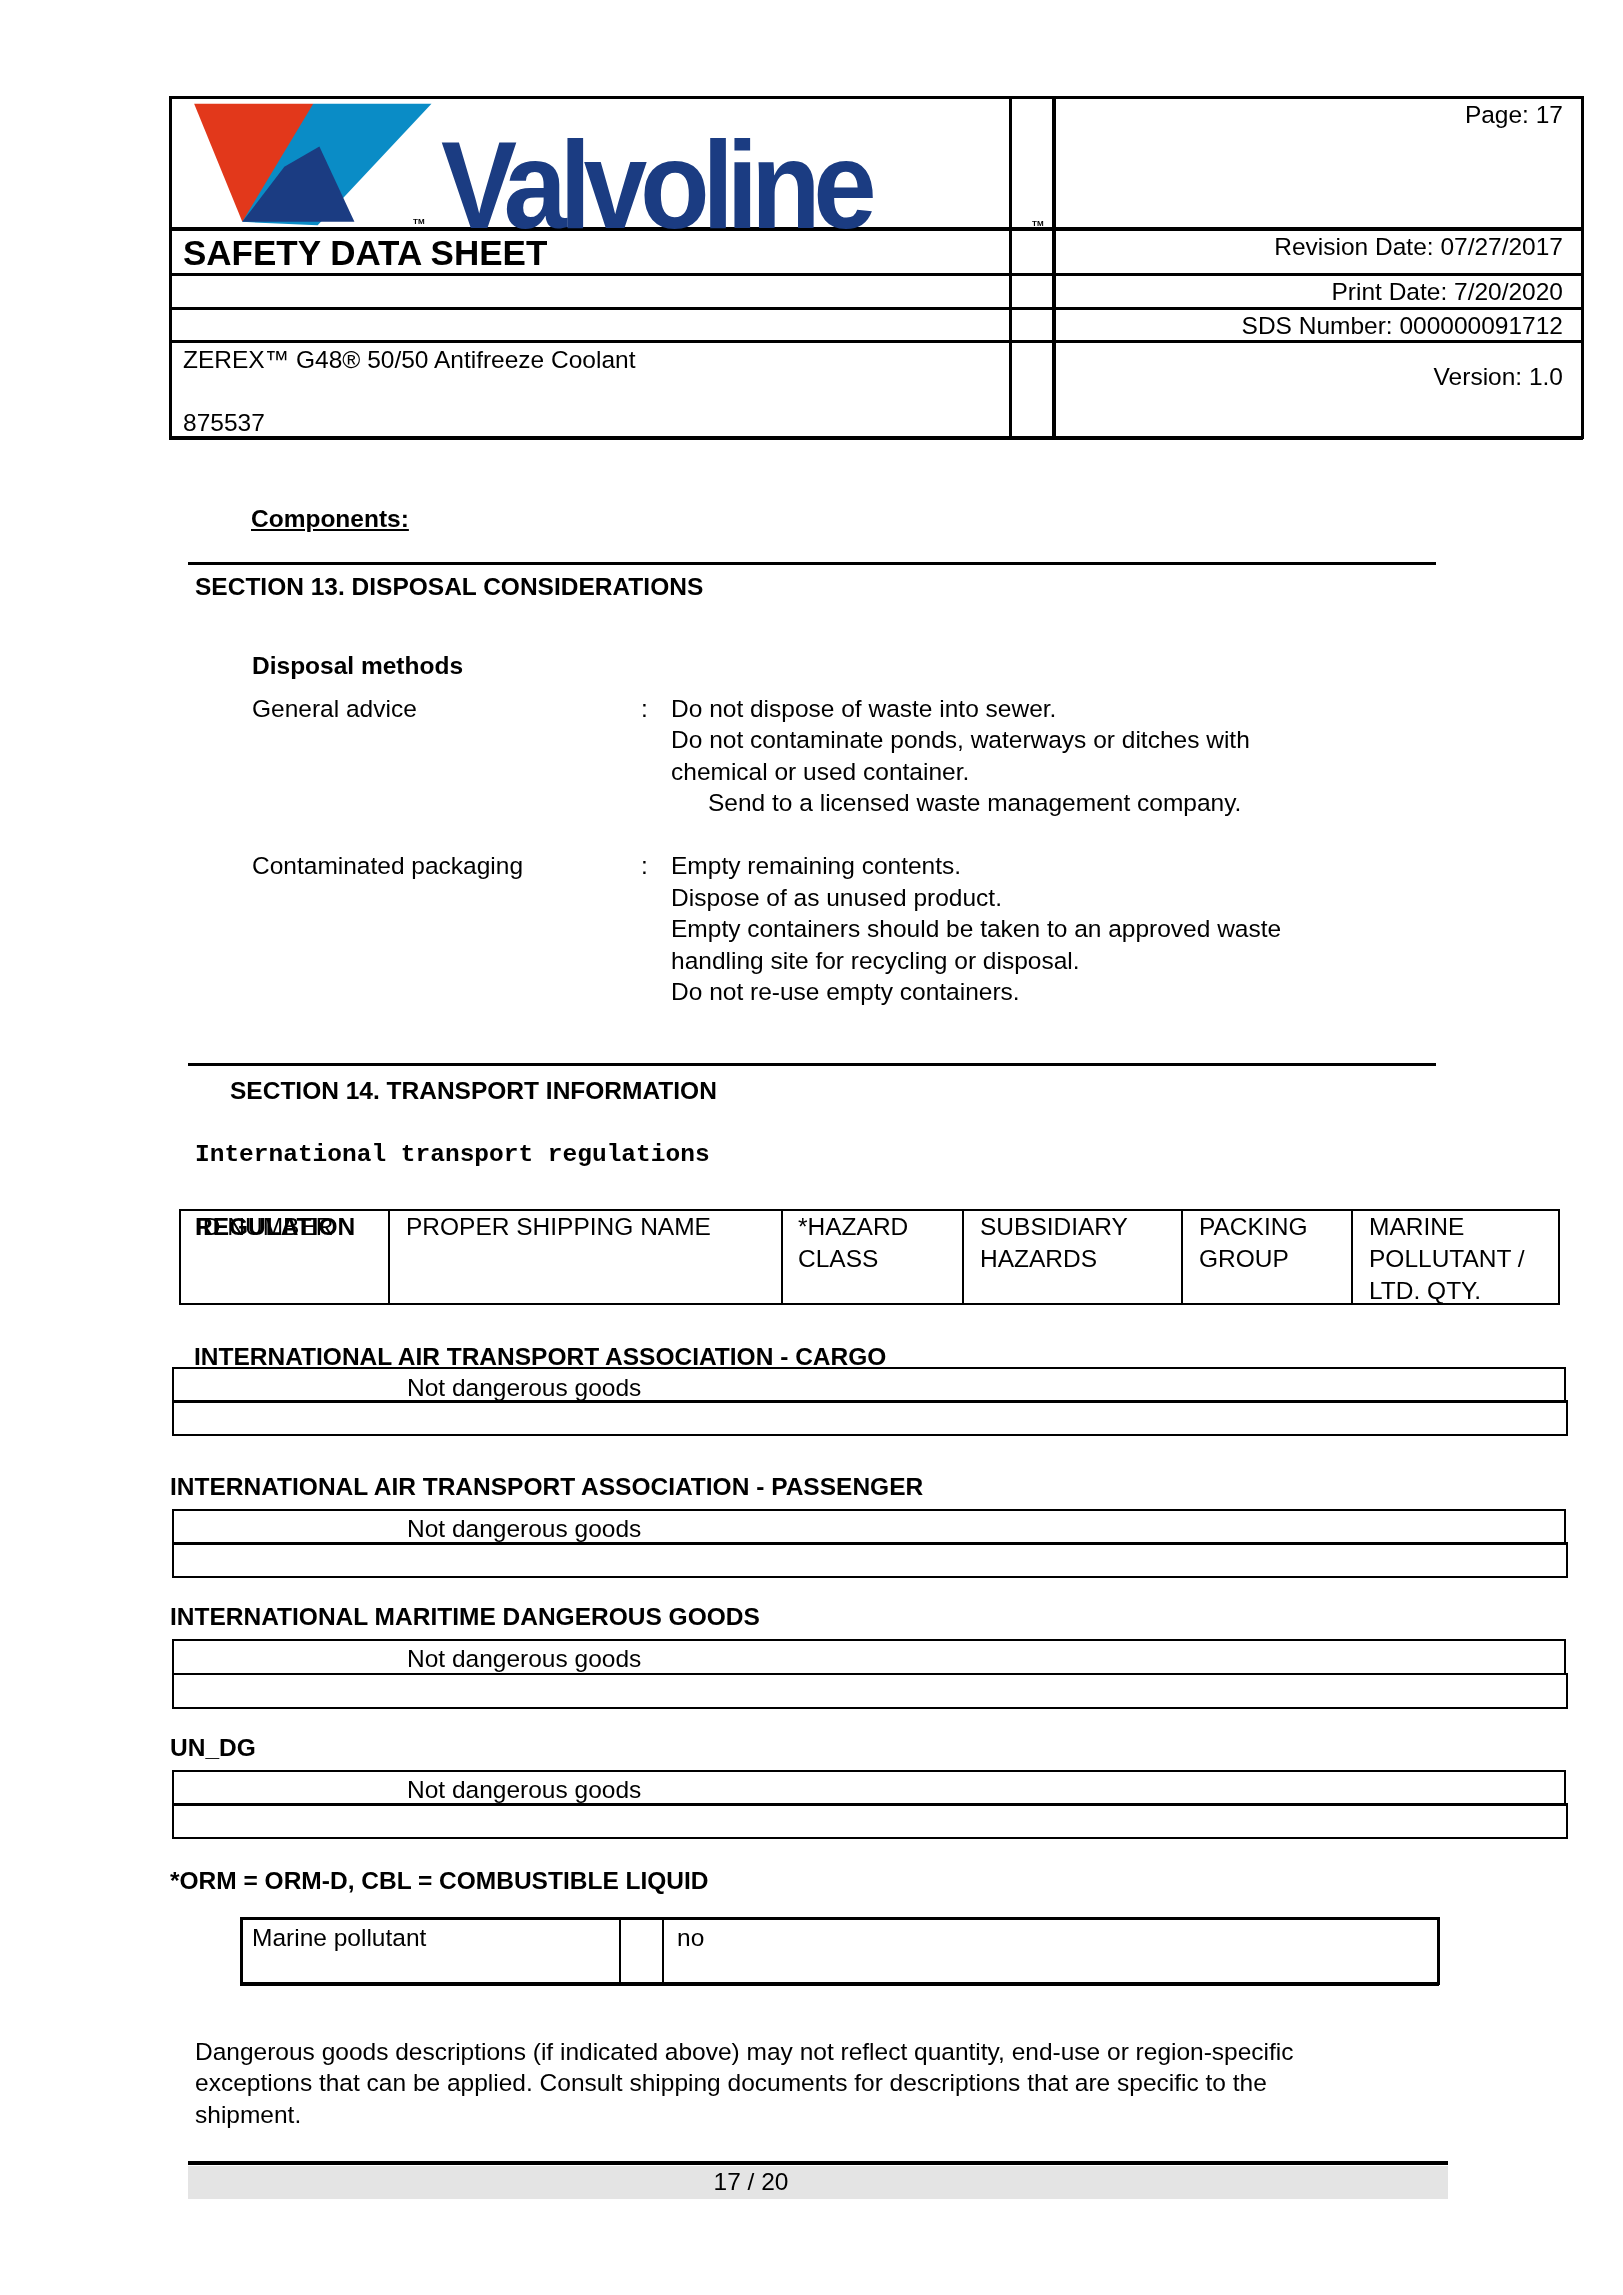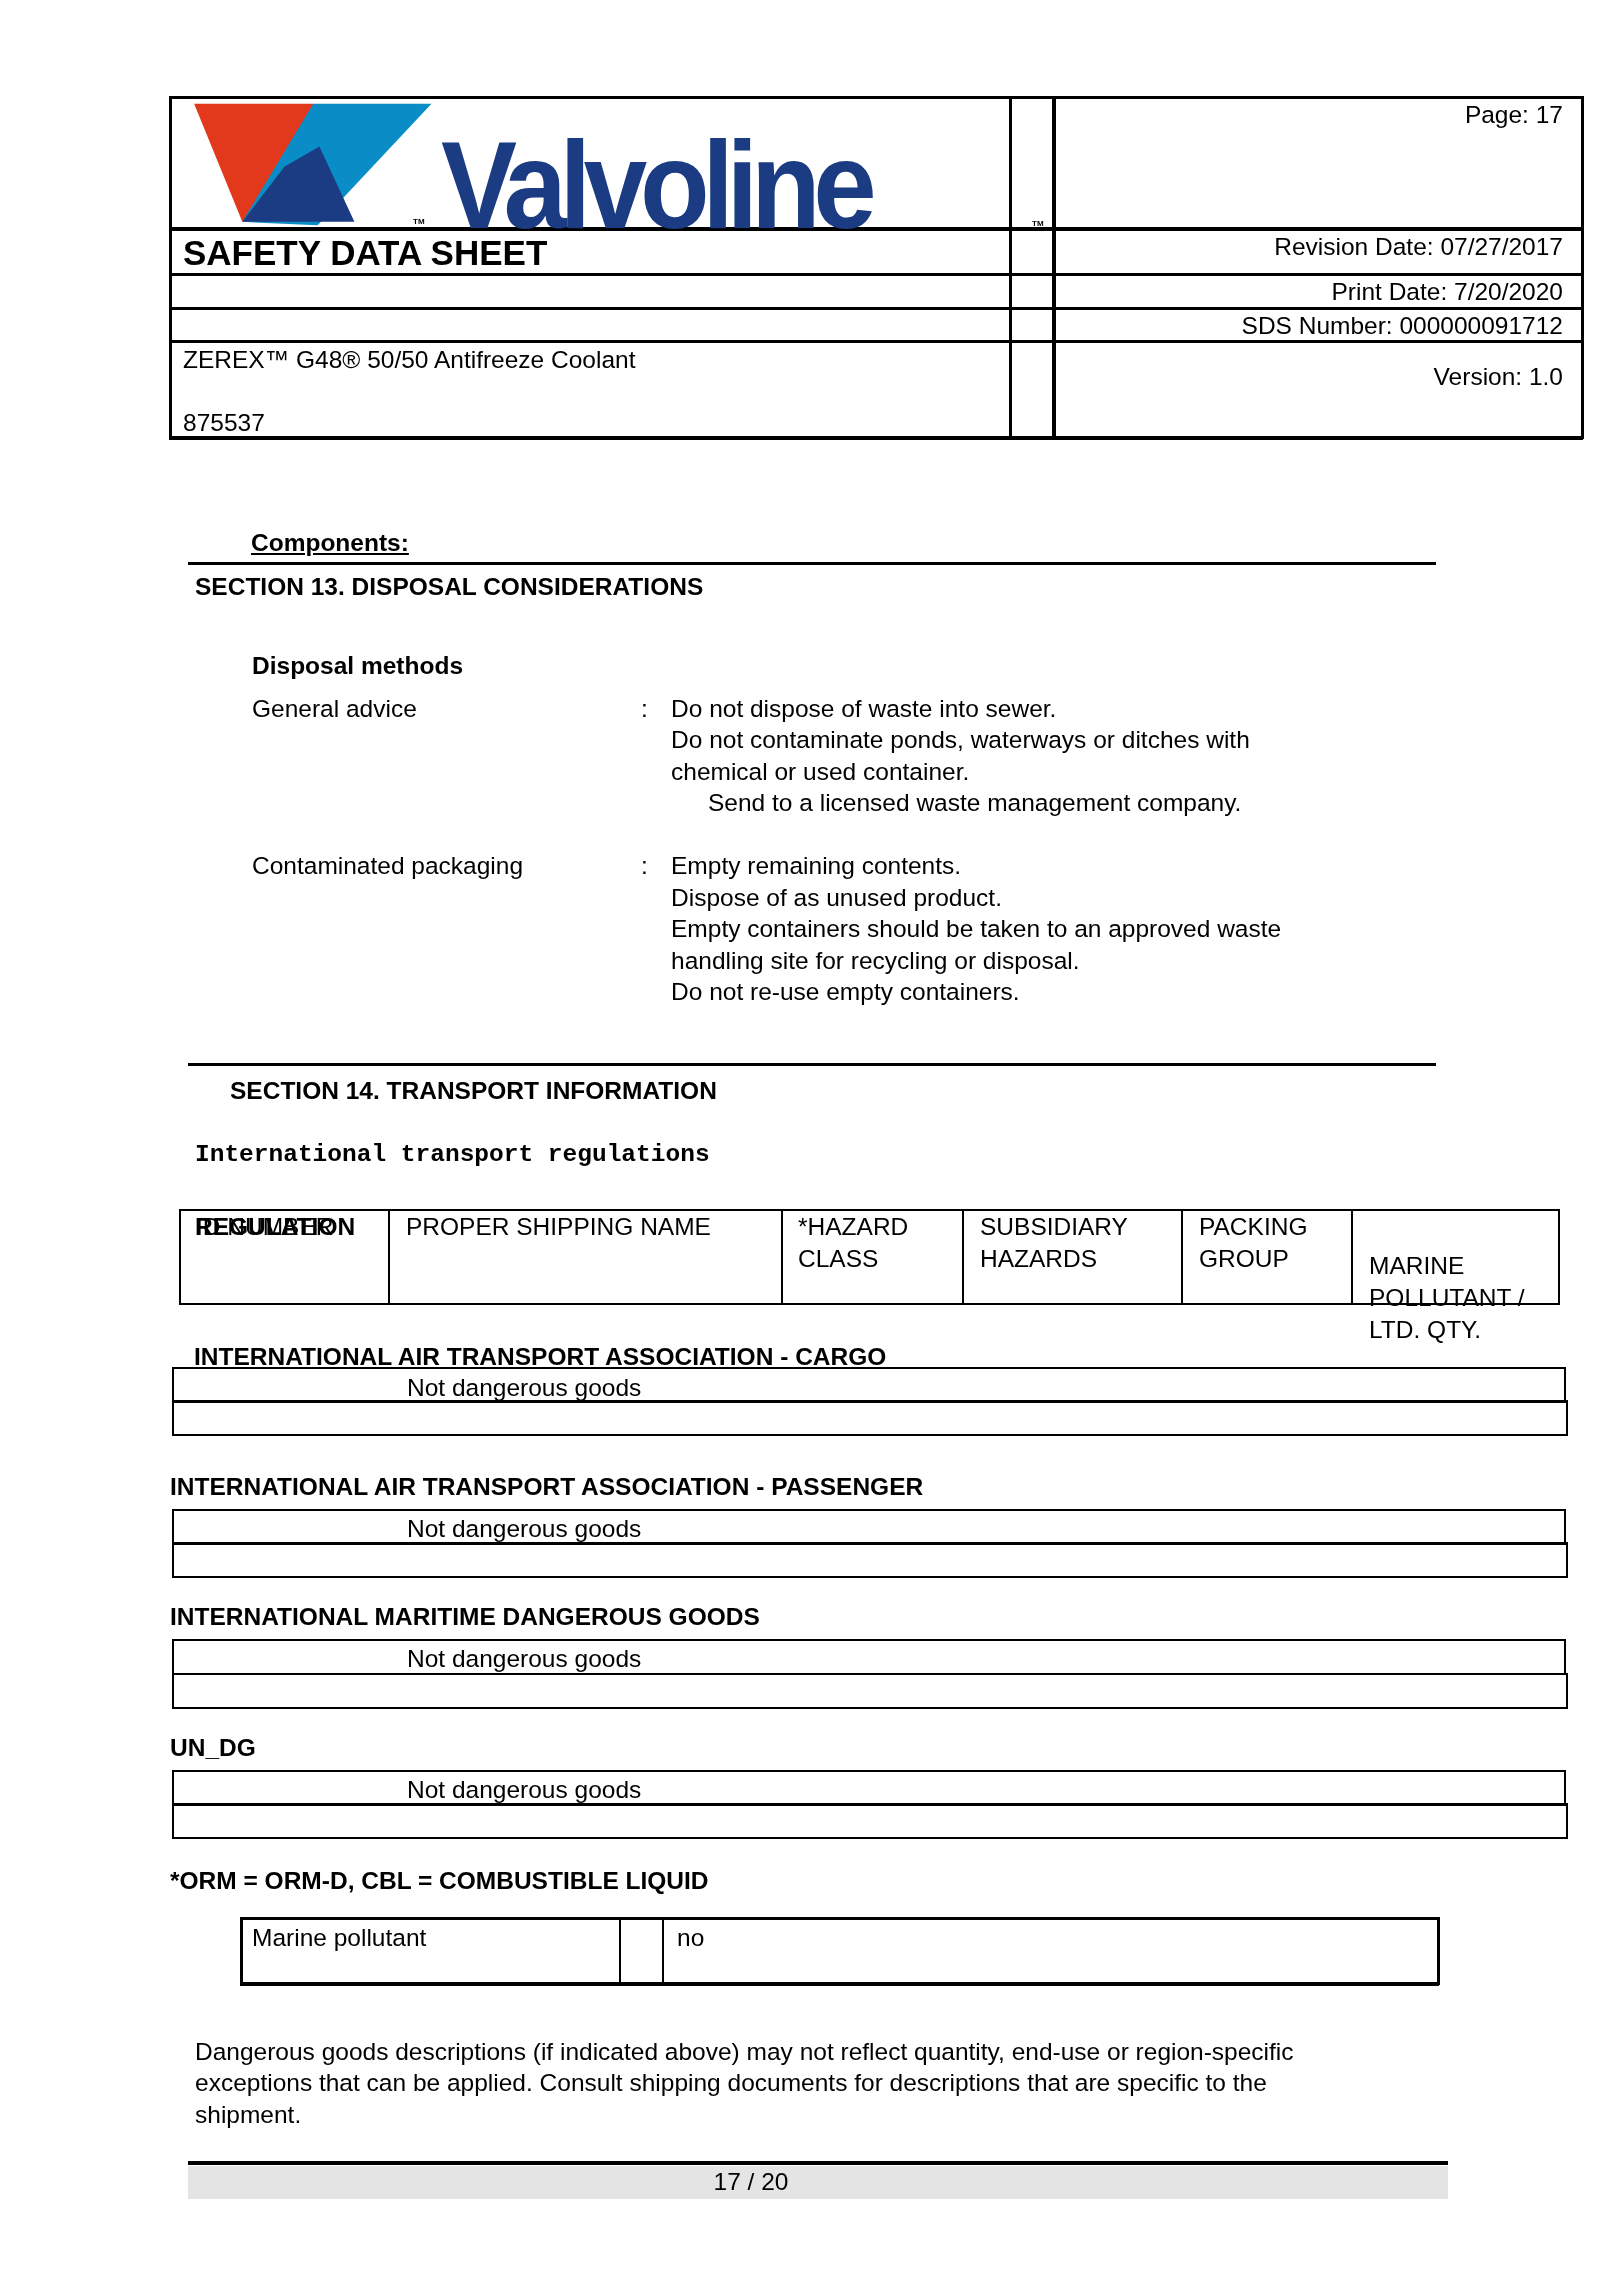--- a/index.html
+++ b/index.html
@@ -46,21 +46,21 @@
   <div class="t" style="left:183px;top:348px;">ZEREX™ G48® 50/50 Antifreeze Coolant</div>
   <div class="t" style="left:183px;top:411px;">875537</div>
 
   <div class="t" style="right:60px;top:103px;text-align:right;">Page: 17</div>
   <div class="t" style="right:60px;top:235px;text-align:right;">Revision Date:  07/27/2017</div>
   <div class="t" style="right:60px;top:280px;text-align:right;">Print Date: 7/20/2020</div>
   <div class="t" style="right:60px;top:314px;text-align:right;">SDS Number: 000000091712</div>
   <div class="t" style="right:60px;top:365px;text-align:center;">Version:  1.0</div>
 </div>
 
-<div class="t b" style="left:251px;top:507px;text-decoration:underline;margin-top:24px;">Components:</div>
+<div class="t b" style="left:251px;top:507px;text-decoration:underline;">Components:</div>
 
 <div class="hline" style="left:188px;top:562px;width:1248px;height:2.6px;"></div>
 <div class="t b" style="left:195px;top:575px;">SECTION 13. DISPOSAL CONSIDERATIONS</div>
 <div class="t b" style="left:252px;top:654px;">Disposal methods</div>
 
 <div>
   <div class="t" style="left:252px;top:697px;">General advice</div>
   <div class="t" style="left:641px;top:697px;">:</div>
   <div class="t" style="left:671px;top:697px;">Do not dispose of waste into sewer.</div>
   <div class="t" style="left:671px;top:728px;">Do not contaminate ponds, waterways or ditches with</div>
@@ -102,21 +102,21 @@
     <div>CLASS</div>
   </div>
   <div class="cell" style="left:980px;top:1211px;">
     <div>SUBSIDIARY</div>
     <div>HAZARDS</div>
   </div>
   <div class="cell" style="left:1199px;top:1211px;">
     <div>PACKING</div>
     <div>GROUP</div>
   </div>
-  <div class="cell" style="left:1369px;top:1250px;">
+  <div class="cell" style="left:1369px;top:1211px;">
     <div>MARINE</div>
     <div>POLLUTANT /</div>
     <div>LTD. QTY.</div>
   </div>
 </div>
 
 <div>
   <div class="t b" style="left:194px;top:1345px;">INTERNATIONAL AIR TRANSPORT ASSOCIATION - CARGO</div>
   <div class="box" style="left:172px;top:1367px;width:1394px;height:36px;"></div>
   <div class="box" style="left:172px;top:1400px;width:1396px;height:36px;"></div>

